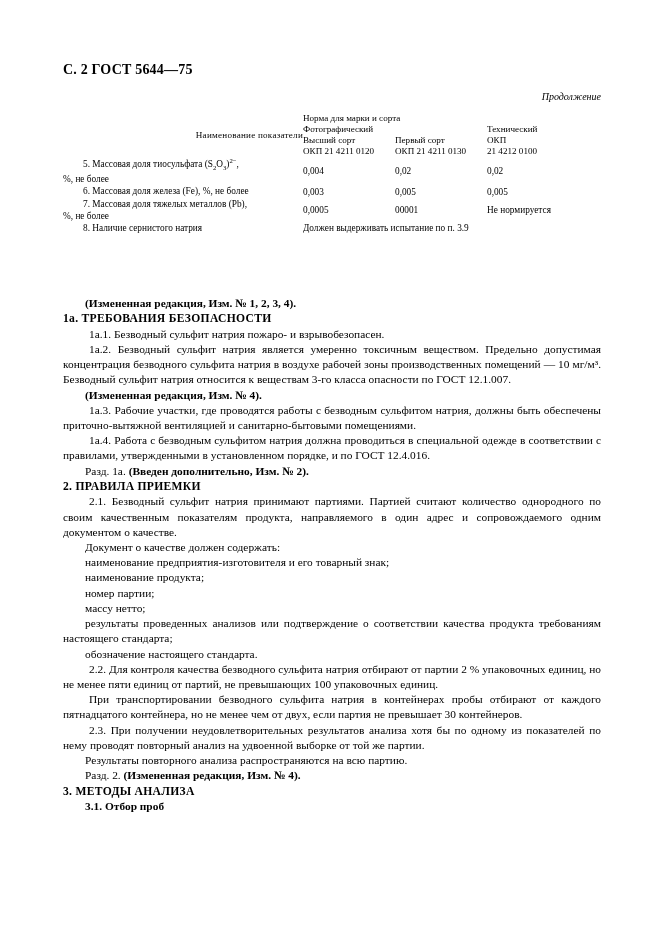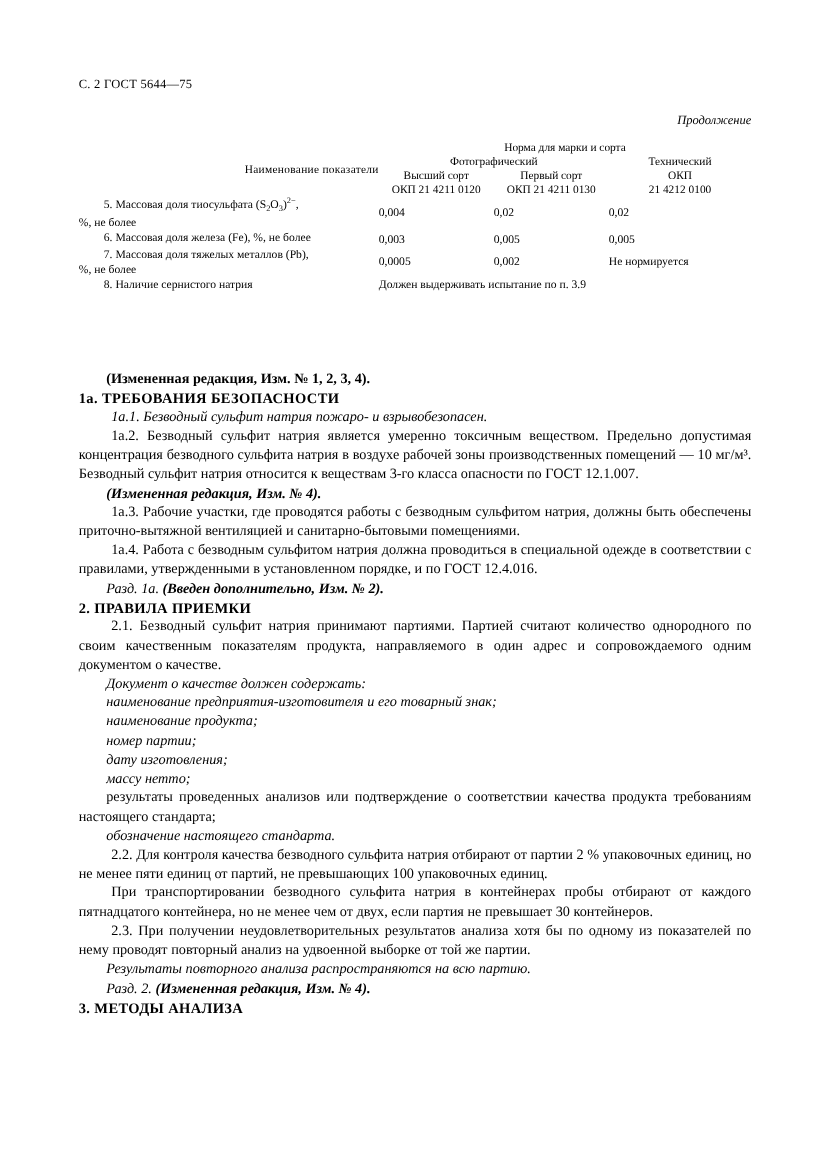--- a/index.html
+++ b/index.html
@@ -17,22 +17,22 @@
     height: 936px;
     background: #ffffff;
     overflow: hidden;
   }
 
   
   .page-header {
     position: absolute;
     left: 63px;
     top: 62px;
-    font-size: 10px;
-    font-weight: normal;
+    font-size: 14px;
+    font-weight: bold;
     letter-spacing: 0.2px;
   }
   .continuation {
     position: absolute;
     right: 60px;
     top: 91px;
     font-size: 10px;
     font-style: italic;
   }
 
@@ -48,21 +48,20 @@
   .spec-table td, .spec-table th {
     border: 0;
     padding: 0;
     vertical-align: middle;
     font-weight: normal;
   }
   .tbl-top {
     border-top: 1.6px solid #000;
   }
   .hdr-cell {
-    text-align: center;
     border-bottom: 0.9px solid #000;
     border-left: 0.9px solid #000;
     padding: 3px 2px;
     line-height: 1.22;
   }
   .hdr-name {
     text-align: right;
     border-left: 0;
     border-bottom: 0;
     padding: 3px 4px;
@@ -104,21 +103,21 @@
   }
   .ind { text-indent: 26px; }
   .ind-sm { text-indent: 22px; }
   .ctr {
     text-align: center;
     font-weight: bold;
     font-size: 11.6px;
     letter-spacing: 0.3px;
   }
   .bold { font-weight: bold; }
-  .nojust { text-align: left; font-style: italic; }
+  .nojust { text-align: left; }
   .gap-top-lg { margin-top: 15px; }
   .gap-top-xl { margin-top: 19px; }
   .frac {
     display: inline-block;
     font-size: 0.99em;
     vertical-align: baseline;
   }
   .frac sup { font-size: 0.68em; vertical-align: 0.45em; }
   .frac sub { font-size: 0.68em; vertical-align: -0.15em; }
 </style>
@@ -182,21 +181,21 @@
 
       <tr>
         <td class="body-label">
           <span class="indent1">
             <span>7.</span>
             <span>Массовая доля тяжелых металлов (Pb),</span>
           </span>
           <div>%, не более</div>
         </td>
         <td class="body-val">0,0005</td>
-        <td class="body-val">0,002</td>
+        <td class="body-val">00001</td>
         <td class="body-val last">Не нормируется</td>
       </tr>
 
       <tr>
         <td class="body-label">
           <span class="indent1">
             <span>8.</span>
             <span>Наличие сернистого натрия</span>
           </span>
         </td>
@@ -221,31 +220,31 @@
       <span class="bold">(Введен дополнительно, Изм. № 2).</span>
     </p>
 
     <p class="ctr gap-top-xl">2.  ПРАВИЛА ПРИЕМКИ</p>
 
     <p class="ind gap-top-lg">2.1.  Безводный сульфит натрия принимают партиями. Партией считают количество однородного по своим качественным показателям продукта, направляемого в один адрес и сопровождаемого одним документом о качестве.</p>
     <p class="ind-sm nojust">Документ о качестве должен содержать:</p>
     <p class="ind-sm nojust">наименование предприятия-изготовителя и его товарный знак;</p>
     <p class="ind-sm nojust">наименование продукта;</p>
     <p class="ind-sm nojust">номер партии;</p>
-    <p class="ind-sm nojust">дату изготовления;</p>
     <p class="ind-sm nojust">массу нетто;</p>
     <p class="ind-sm">результаты проведенных анализов или подтверждение о соответствии качества продукта требованиям настоящего стандарта;</p>
     <p class="ind-sm nojust">обозначение настоящего стандарта.</p>
     <p class="ind">2.2.  Для контроля качества безводного сульфита натрия отбирают от партии 2 % упаковочных единиц, но не менее пяти единиц от партий, не превышающих 100 упаковочных единиц.</p>
     <p class="ind">При транспортировании безводного сульфита натрия в контейнерах пробы отбирают от каждого пятнадцатого контейнера, но не менее чем от двух, если партия не превышает 30 контейнеров.</p>
     <p class="ind">2.3.  При получении неудовлетворительных результатов анализа хотя бы по одному из показателей по нему проводят повторный анализ на удвоенной выборке от той же партии.</p>
     <p class="ind-sm nojust">Результаты повторного анализа распространяются на всю партию.</p>
     <p class="ind-sm nojust">
       <span>Разд. 2.</span>
       <span class="bold">(Измененная редакция, Изм. № 4).</span>
     </p>
 
     <p class="ctr gap-top-xl">3.  МЕТОДЫ АНАЛИЗА</p>
 
+    <p class="ind-sm bold gap-top-lg nojust">3.1.  Отбор проб</p>
 
   </div>
 
 </div>
 
 </body></html>

